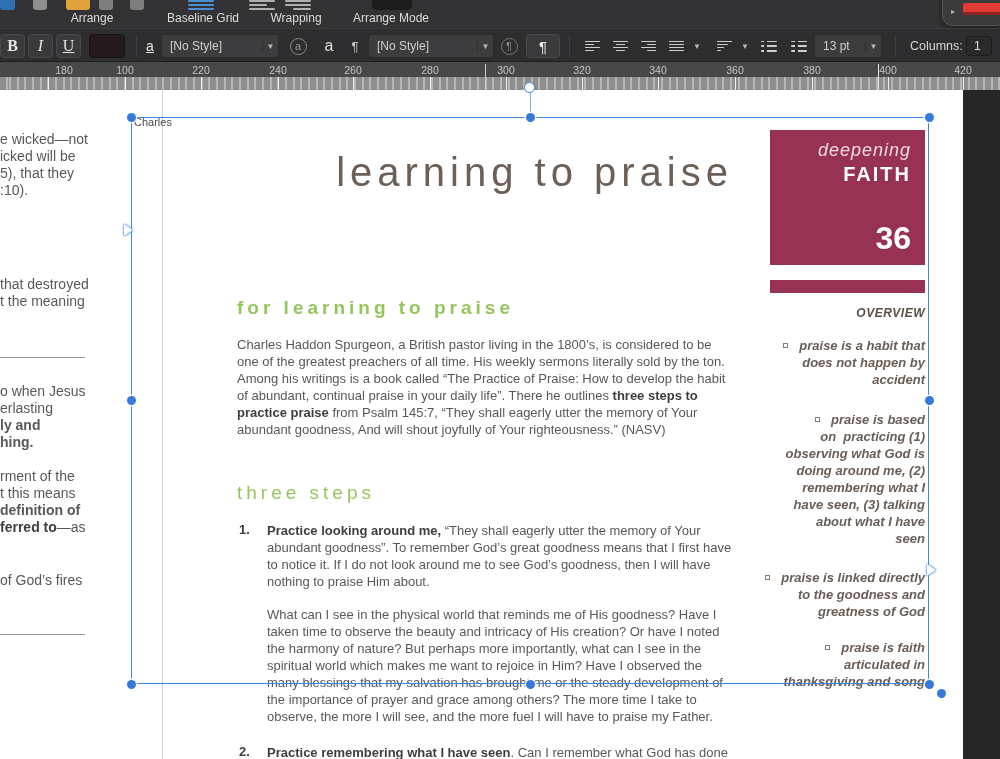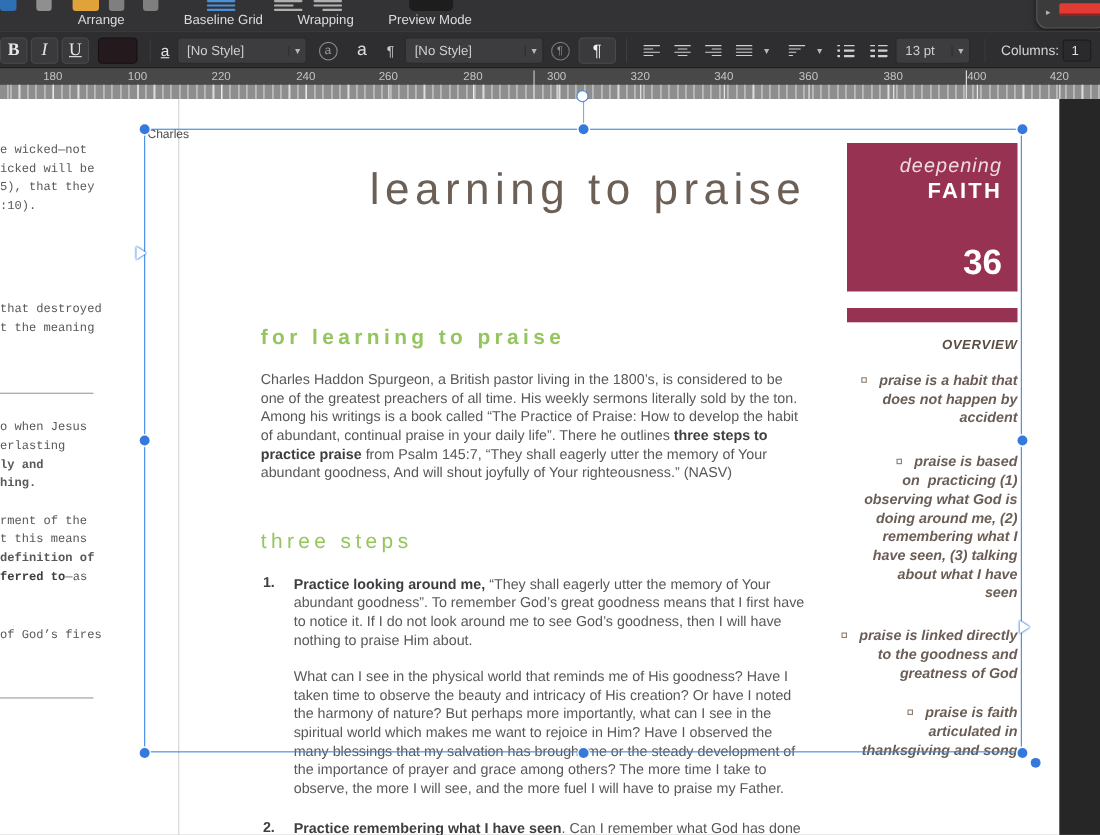--- a/index.html
+++ b/index.html
@@ -49,21 +49,21 @@
 
   
   .canvas { position:absolute; left:0; top:90px; width:1000px; height:669px; background:#fff; }
   .pasteboard { position:absolute; left:963px; top:0; width:37px; height:669px; background:#262626; }
   .spine-guide { position:absolute; left:162px; top:0; width:1px; height:669px; background:#d4d4d4; }
 
   .doc-text { color:#58585c; font-size:13px; line-height:17px; }
   .b { font-weight:bold; color:#3e3e42; }
 
   
-  .lc-line { position:absolute; left:0; white-space:nowrap; font-size:11px; color:#58585c;font-family:Liberation Mono, monospace; }
+  .lc-line { position:absolute; left:0; white-space:nowrap; font-size:14px; color:#58585c; }
   .lc-rule { position:absolute; left:0; width:85px; height:1px; background:#9b9b9b; }
 
   
   .title { position:absolute; left:237px; top:60px; width:496px; text-align:right; font-size:40px;
            font-weight:300; letter-spacing:5px; color:#6c5f56; white-space:nowrap; }
   .subtitle { position:absolute; left:237px; top:125px; width:496px; text-align:right; font-size:15.5px; color:#4d4d50; }
   .ghead { position:absolute; left:237px; font-size:19px; letter-spacing:4px; color:#95c65e; white-space:nowrap; }
   .para { position:absolute; left:237px; width:497px; }
   .num-item-num { position:absolute; left:239px; font-weight:bold; color:#3e3e42; font-size:13px; }
   .num-item-body { position:absolute; left:267px; width:466px; }
@@ -122,21 +122,21 @@
         <i style="background:#b0b0b0;"></i>
     </div>
     <div class="icon-lines" style="left:285px;">
       <i style="background:#b0b0b0;"></i>
         <i style="background:#b0b0b0;"></i>
         <i style="background:#b0b0b0;width:70%;margin-left:30%;"></i>
     </div>
     <span class="tt-label" style="left:296px;">Wrapping</span>
 
     <div class="chip" style="left:372px;width:40px;background:#1d1d1d;border-radius:5px;"></div>
-    <span class="tt-label" style="left:391px;">Preview Mode</span>
+    <span class="tt-label" style="left:391px;">Arrange Mode</span>
 
     <div class="panel-corner">
       <span class="panel-arrow">▸</span>
       <div class="red-chip"></div>
     </div>
   </div>
 
   <div class="toolbar-ctx">
     <div class="btn serif" style="left:0;width:25px;font-weight:bold;">B</div>
     <div class="btn serif" style="left:28px;width:25px;font-style:italic;">I</div>
@@ -230,21 +230,21 @@
     </div>
     <div class="sep" style="left:895px;"></div>
 
     <span class="ctx-lbl" style="left:910px;">Columns:</span>
     <div class="field" style="left:966px;width:26px;">1</div>
   </div>
 
   <div class="ruler">
     <div class="ruler-top"></div>
     <div class="ruler-bot"></div>
-    <span class="ruler-num" style="left:48px;">180</span>
+    <span class="ruler-num" style="left:64px;">180</span>
     <span class="ruler-num" style="left:125px;">100</span>
     <span class="ruler-num" style="left:201px;text-align:center;">220</span>
     <span class="ruler-num" style="left:278px;">240</span>
     <span class="ruler-num" style="left:353px;">260</span>
     <span class="ruler-num" style="left:430px;">280</span>
     <span class="ruler-num" style="left:506px;">300</span>
     <span class="ruler-num" style="left:582px;">320</span>
     <span class="ruler-num" style="left:658px;">340</span>
     <span class="ruler-num" style="left:735px;">360</span>
     <span class="ruler-num" style="left:812px;">380</span>

